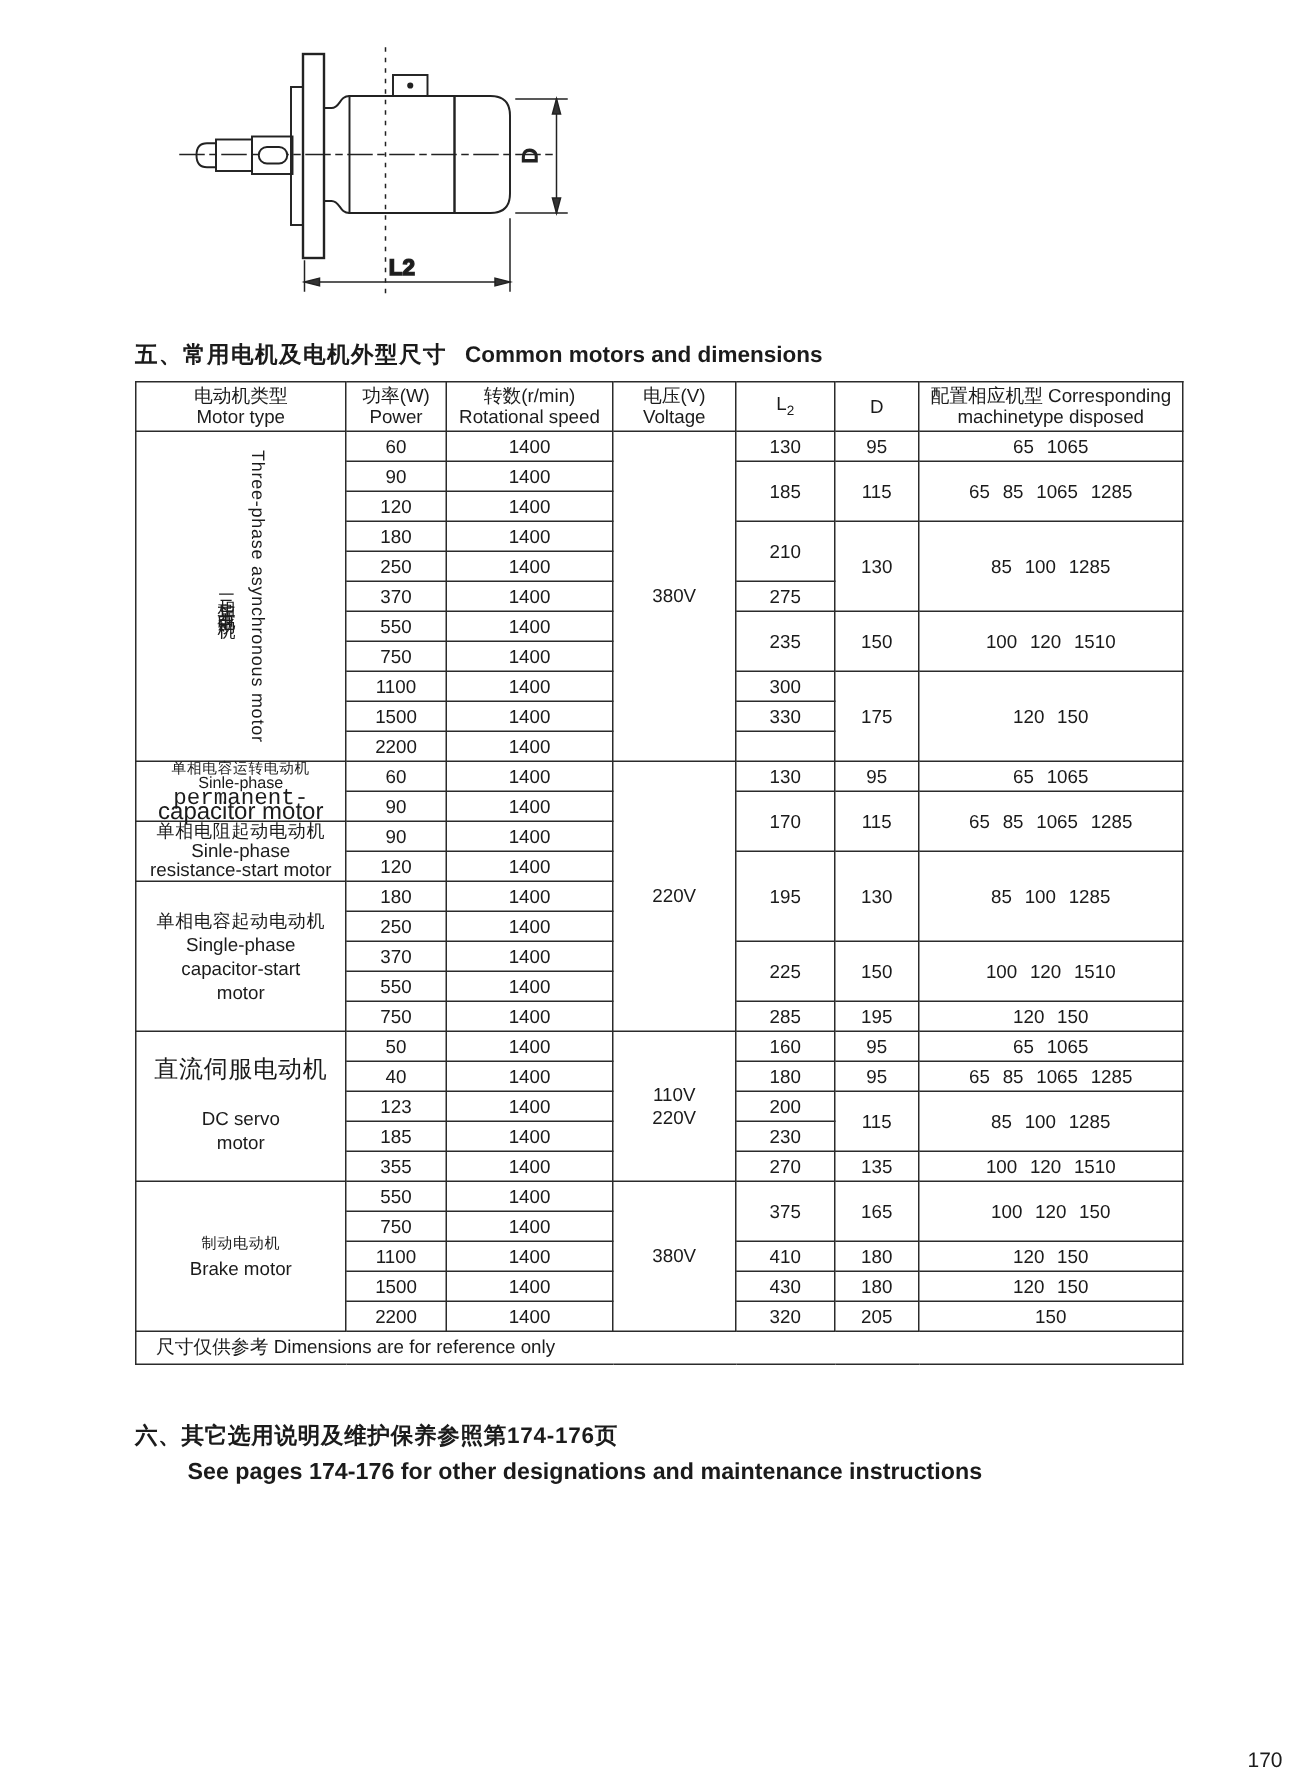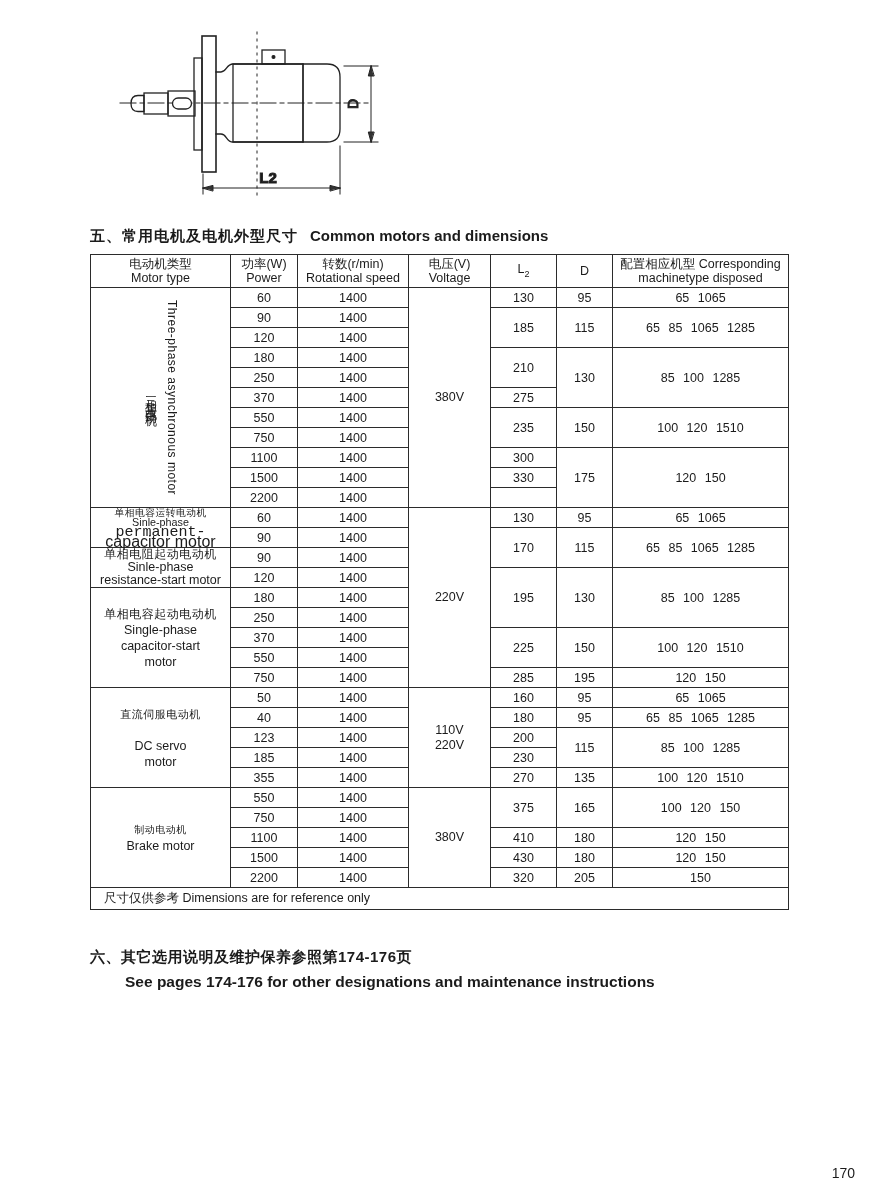--- a/index.html
+++ b/index.html
@@ -268,21 +268,21 @@
         </tr>
         <tr>
           <td>750</td>
           <td>1400</td>
           <td>285</td>
           <td>195</td>
           <td class="cell-corr">120 150</td>
         </tr>
         <tr>
           <td rowspan="5" class="type-cell">
-            <div class="zh-line" style="line-height: 16px; font-size: 11px;">直流伺服电动机</div>
+            <div class="zh-line" style="line-height: 16px; font-size: 16px;">直流伺服电动机</div>
             <div style="line-height: 16px; font-size: 12.5px; margin-top: 16px;">DC servo</div>
             <div style="line-height: 16px; font-size: 12.5px;">motor</div>
           </td>
           <td>50</td>
           <td>1400</td>
           <td rowspan="5">
             <div style="line-height: 15px;">110V</div>
             <div style="line-height: 15px;">220V</div>
           </td>
           <td>160</td>

